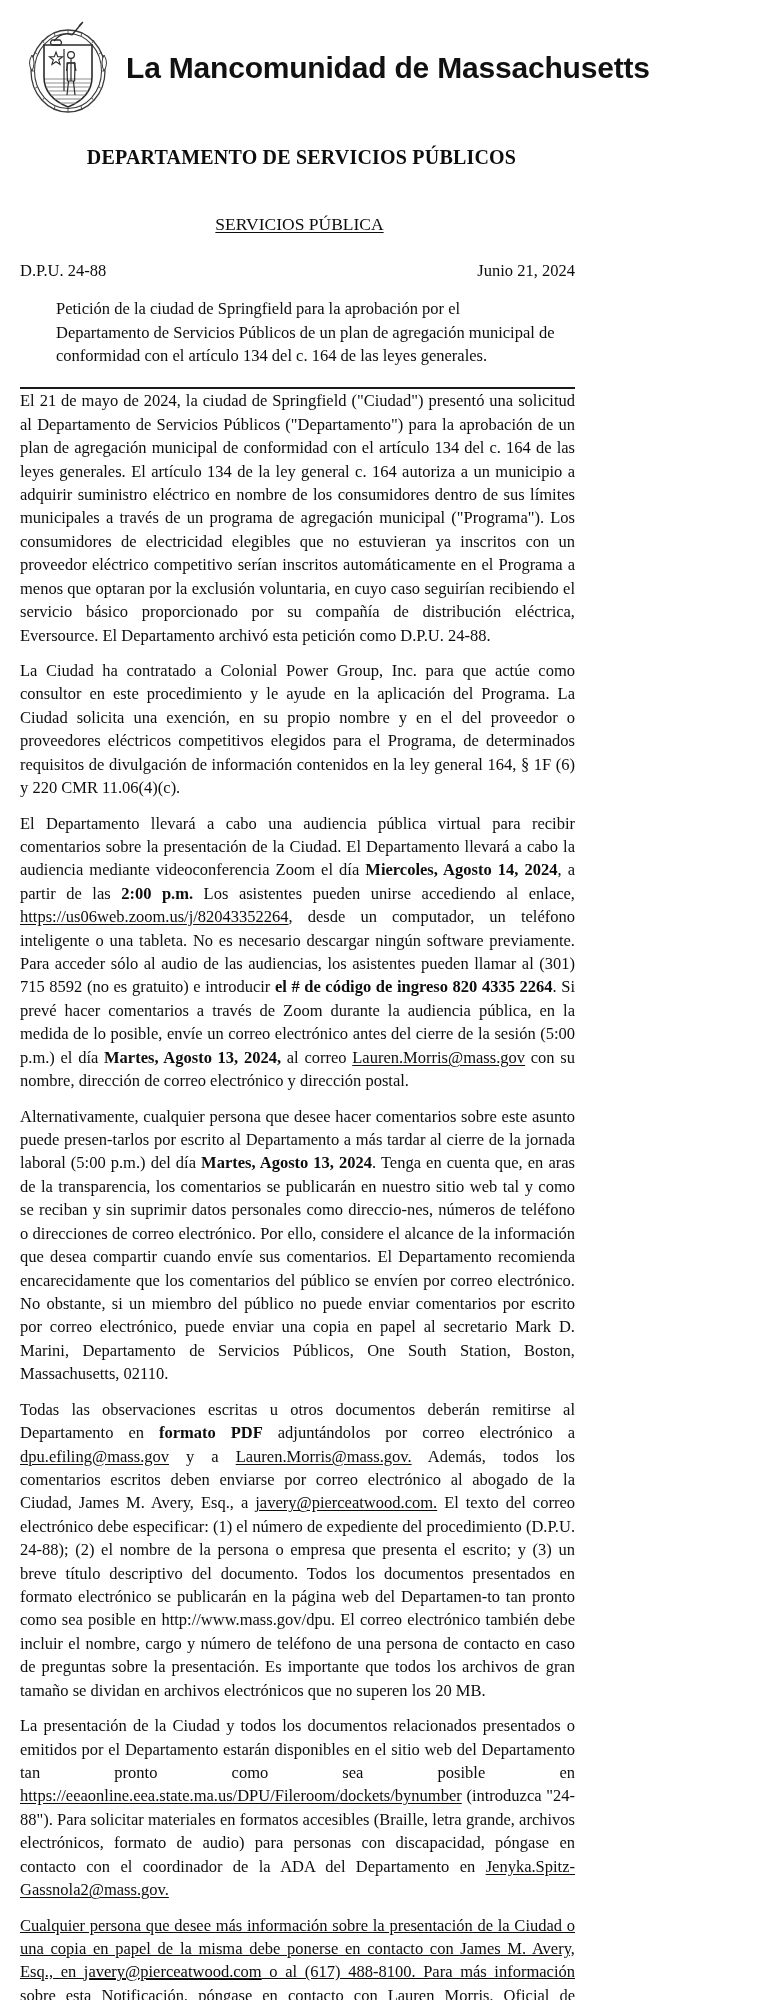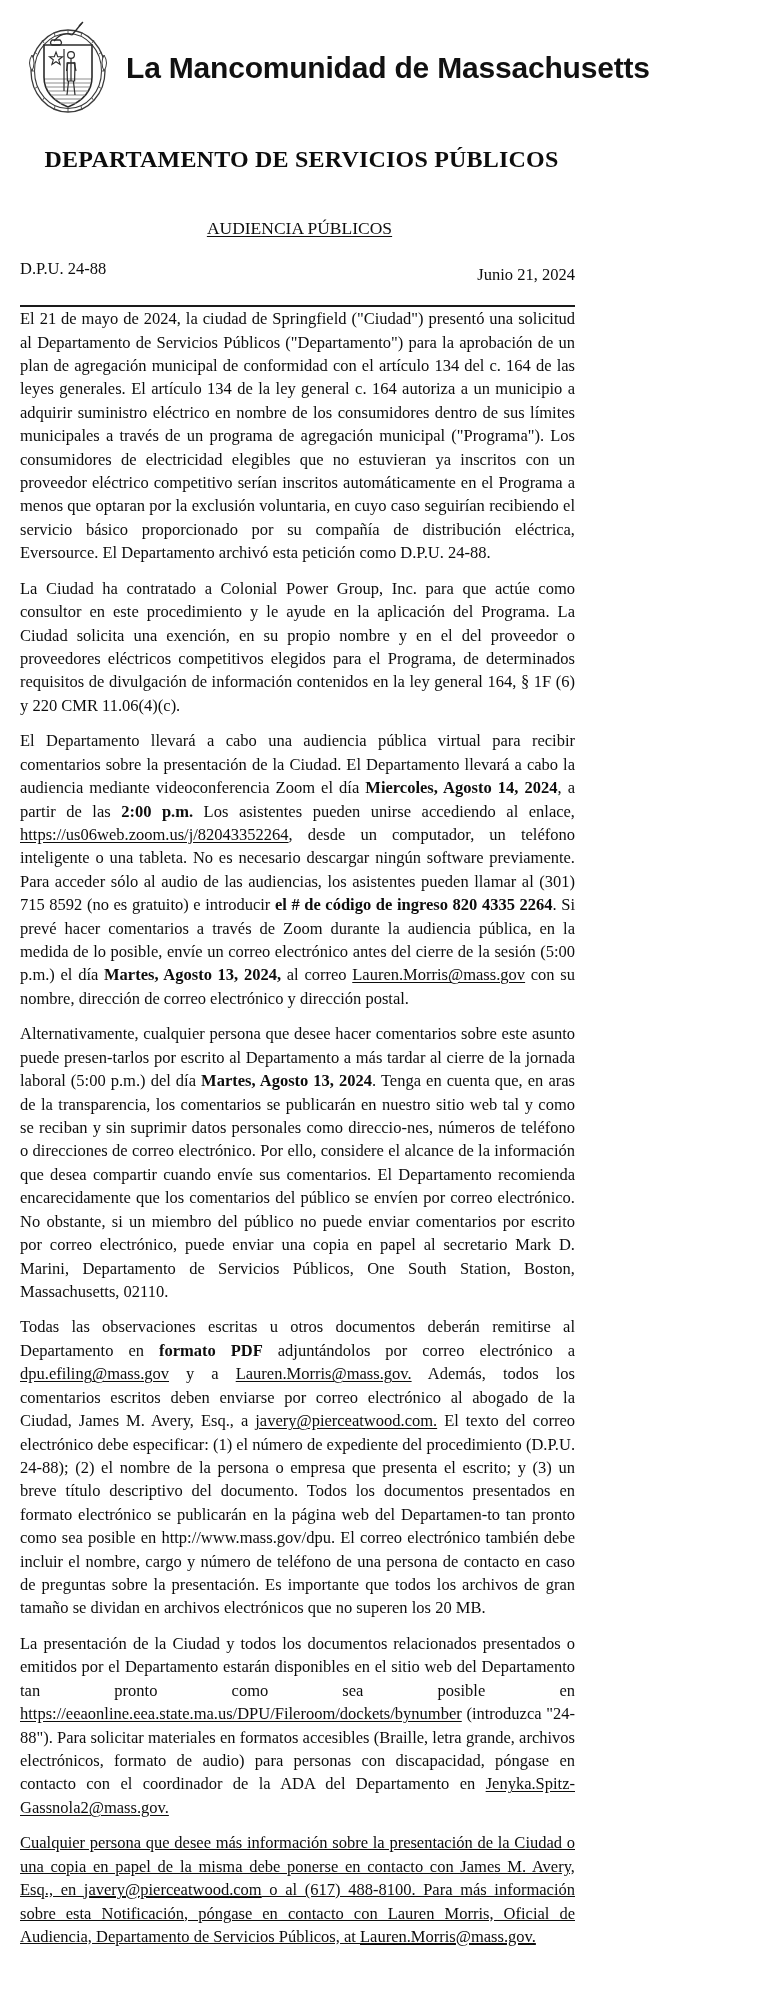--- a/index.html
+++ b/index.html
@@ -43,41 +43,41 @@
     letter-spacing: -0.2px;
     color: #111111;
     white-space: nowrap;
   }
 
   
   .dept-title {
     text-align: center;
     font-family: "Liberation Serif", serif;
     font-weight: bold;
-    font-size: 24px;
+    font-size: 20px;
     letter-spacing: 0.2px;
     margin: 26px 0 0 0;
     padding-right: 18px;
   }
   .notice-title {
     text-align: center;
     font-size: 17.5px;
     line-height: 1.26;
     margin: 22px 30px 0 8px;
   }
   .notice-title span.u {
     text-decoration: underline;
     text-underline-offset: 1.5px;
   }
 
   
   .docket-row {
     display: flex;
     justify-content: space-between;
-    align-items: center;
+    align-items: flex-end;
     font-size: 16.5px;
     margin: 14px 6px 0 8px;
   }
   .docket-row .date { padding-right: 28px; margin-top: 12px; }
 
   
   .caption {
     font-size: 16.5px;
     line-height: 1.42;
     margin: 16px 52px 0 44px;
@@ -175,28 +175,29 @@
         <path d="M80 36 q5 8 0 16 q-4 -8 0 -16z" fill="#ffffff" stroke="#3a3a3a" stroke-width="1"></path>
       </svg>
     </div>
     <div class="masthead-title">La Mancomunidad de Massachusetts</div>
   </div>
 
   <div class="dept-title">DEPARTAMENTO DE SERVICIOS PÚBLICOS</div>
 
   <div class="notice-title">
     <br>
-    <span class="u">AUDIENCIA PÚBLICOS</span>
+    <span class="u">SERVICIOS PÚBLICA</span>
   </div>
 
   <div class="docket-row">
     <div>D.P.U. 24-88</div>
     <div class="date">Junio 21, 2024</div>
   </div>
 
+  <div class="caption">Petición de la ciudad de Springfield para la aprobación por el Departamento de Servicios Públicos de un plan de agregación municipal de conformidad con el artículo 134 del c. 164 de las leyes generales.</div>
 
   <hr class="rule">
 
   <div class="body">
 
     <p class="para">
       <span>El 21 de mayo de 2024, la ciudad de Springfield ("Ciudad") presentó una solicitud al Departamento de Servicios Públicos ("Departamento") para la aprobación de un plan de agregación municipal de conformidad con el artículo 134 del c. 164 de las leyes generales.  El artículo 134 de la ley general c. 164 autoriza a un municipio a adquirir suministro eléctrico en nombre de los consumidores dentro de sus límites municipales a través de un programa de agregación municipal ("Programa").  Los consumidores de electricidad elegibles que no estuvieran ya inscritos con un proveedor eléctrico competitivo serían inscritos automáticamente en el Programa a menos que optaran por la exclusión voluntaria, en cuyo caso seguirían recibiendo el servicio básico proporcionado por su compañía de distribución eléctrica, Eversource.  El Departamento archivó esta petición como D.P.U. 24-88.</span>
     </p>
 
     <p class="para">

